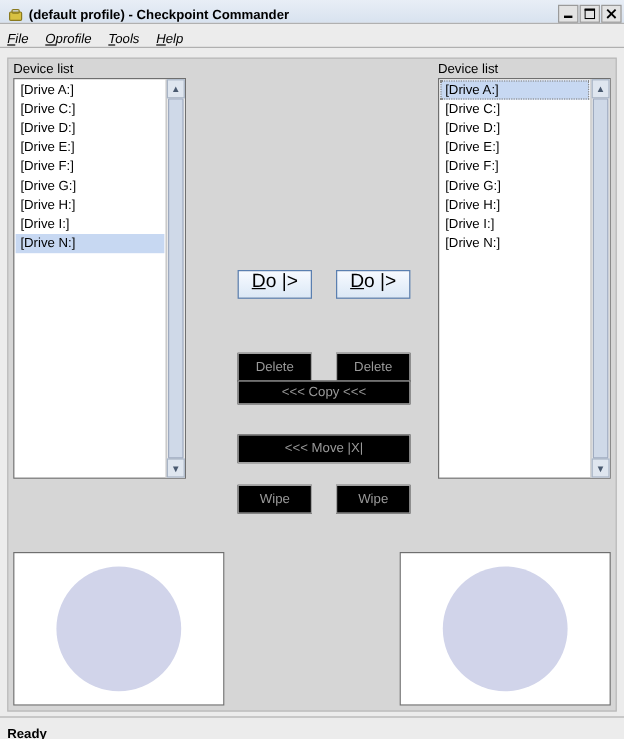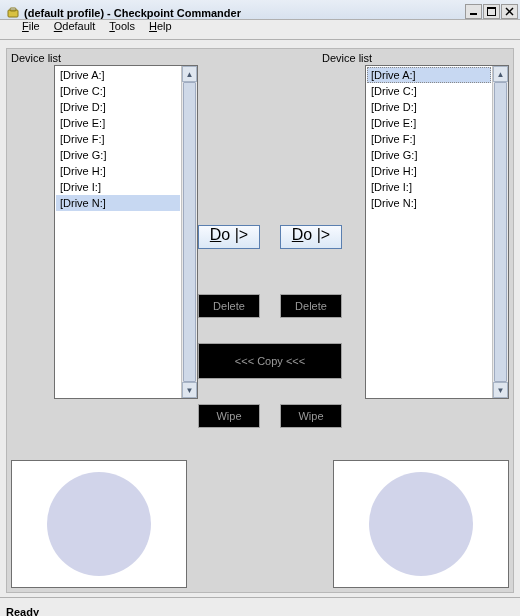--- a/index.html
+++ b/index.html
@@ -39,25 +39,26 @@
     display: inline-flex; align-items: center; justify-content: center;
     font-size: 10px; line-height: 1;
   }
 
   
   .menubar {
     height: 20px;
     background: #ececec;
     border-bottom: 1px solid #b0b0b0;
     display: flex;
-    align-items: flex-start;
-    padding: 0 22px;
+    align-items: flex-end;
+    padding: 0 6px;
     gap: 14px;
     font-size: 11px;
     color: #000;
+    font-style: italic;
   }
   .menuitem { cursor: default; }
   .menuitem .ul { text-decoration: underline; }
 
   
   .content {
     position: relative;
     height: calc(616px - 20px - 20px - 19px);
     padding: 8px 6px 4px 6px;
   }
@@ -75,21 +76,20 @@
     color: #000;
     margin-bottom: 1px;
   }
   .listbox {
     background: #fff;
     border: 1px solid #6f6f6f;
     position: relative;
     width: 144px;
     height: 334px;
     display: flex;
-    margin-left: 43px;
   }
   .listbox .items {
     flex: 1;
     overflow: hidden;
     padding: 1px 1px;
   }
   .list-item {
     padding: 2px 4px;
     font-size: 11px;
     color: #000;
@@ -159,21 +159,21 @@
   .panel-right { position: absolute; right: 4px; top: 3px; }
   .chart-left { position: absolute; left: 4px; bottom: 4px; }
   .chart-right { position: absolute; right: 4px; bottom: 4px; }
 
   .center-do-left  { position: absolute; left: 191px; top: 176px; width: 62px; height: 24px; }
   .center-do-right { position: absolute; left: 273px; top: 176px; width: 62px; height: 24px; }
 
   .del-left  { position: absolute; left: 191px; top: 245px; width: 62px; height: 24px; }
   .del-right { position: absolute; left: 273px; top: 245px; width: 62px; height: 24px; }
 
-  .copy-row  { position: absolute; left: 191px; top: 294px; width: 144px; height: 36px; }
+  .copy-row  { position: absolute; left: 191px; top: 268px; width: 144px; height: 20px; }
   .move-row  { position: absolute; left: 191px; top: 313px; width: 144px; height: 24px; }
 
   .wipe-left  { position: absolute; left: 191px; top: 355px; width: 62px; height: 24px; }
   .wipe-right { position: absolute; left: 273px; top: 355px; width: 62px; height: 24px; }
 
   .stop-row  { position: absolute; left: 191px; top: 393px; width: 144px; height: 24px; }
 
   
   .statusbar {
     height: 29px;
@@ -211,21 +211,21 @@
       <svg width="9" height="9">
           <line x1="1" y1="1" x2="8" y2="8" stroke="#000" stroke-width="1.5"></line>
           <line x1="8" y1="1" x2="1" y2="8" stroke="#000" stroke-width="1.5"></line>
         </svg>
     </span>
   </span>
 </div>
 
 <div class="menubar">
   <span class="menuitem"><span class="ul">F</span><span>ile</span></span>
-  <span class="menuitem"><span class="ul">O</span><span>default</span></span>
+  <span class="menuitem"><span class="ul">O</span><span>profile</span></span>
   <span class="menuitem"><span class="ul">T</span><span>ools</span></span>
   <span class="menuitem"><span class="ul">H</span><span>elp</span></span>
 </div>
 
 <div class="content">
   <div class="inner">
 
     <div class="panel-left">
       <div class="panel-label">Device list</div>
       <div class="listbox">
@@ -285,20 +285,21 @@
         <span><span class="ul">D</span><span>o |&gt;</span></span>
       </div>
     <div class="btn small center-do-right">
         <span><span class="ul">D</span><span>o |&gt;</span></span>
       </div>
 
     <div class="btn-dis del-left">Delete</div>
     <div class="btn-dis del-right">Delete</div>
 
     <div class="btn-dis copy-row">&lt;&lt;&lt; Copy &lt;&lt;&lt;</div>
+    <div class="btn-dis move-row">&lt;&lt;&lt; Move |X|</div>
 
     <div class="btn-dis wipe-left">Wipe</div>
     <div class="btn-dis wipe-right">Wipe</div>
 
 
   </div>
 </div>
 
 <div class="statusbar">
   <span>Ready</span>

